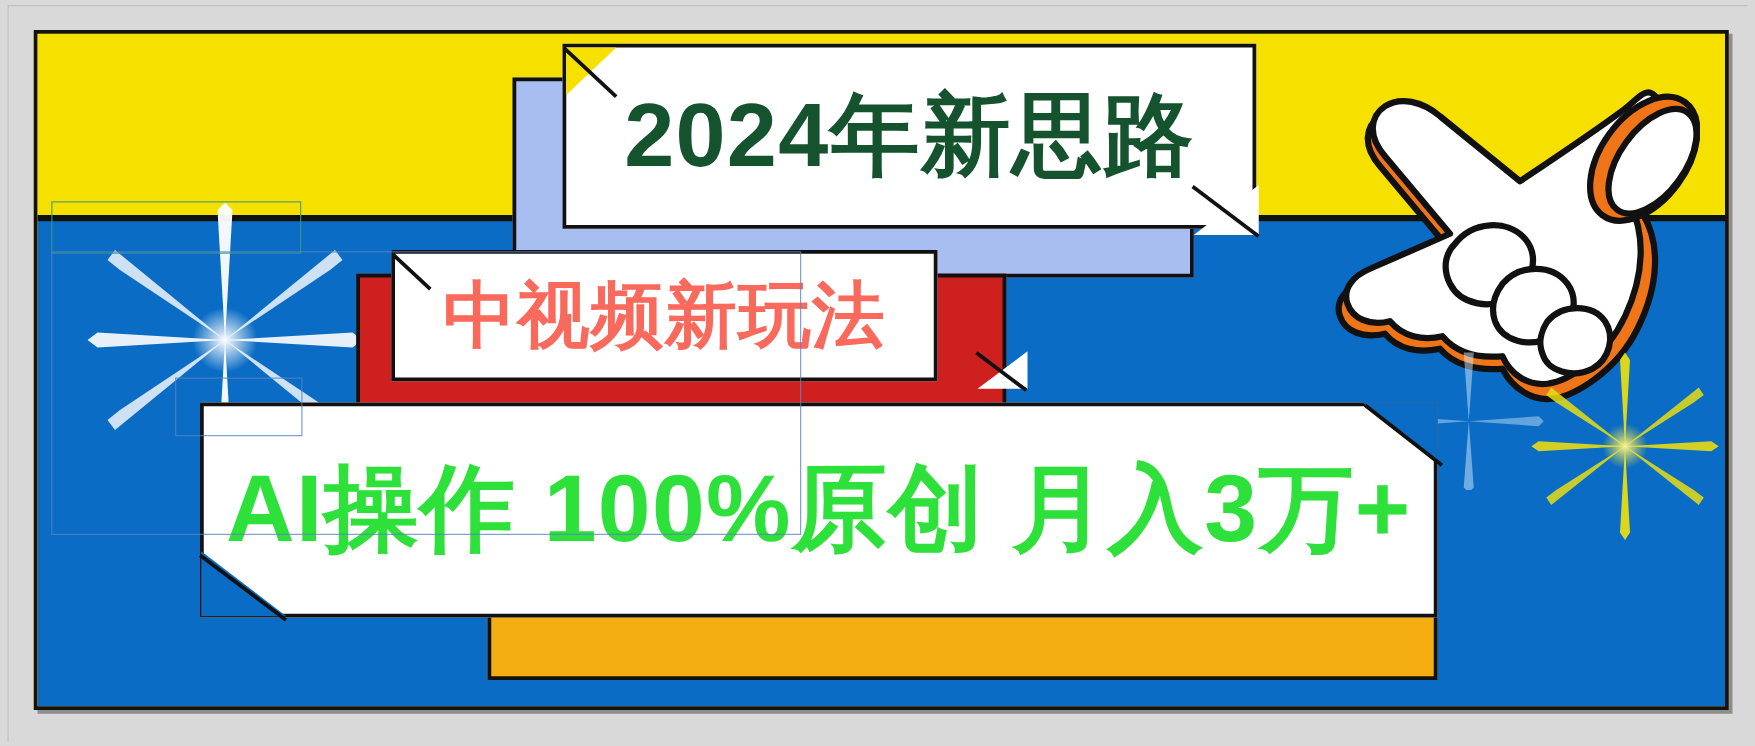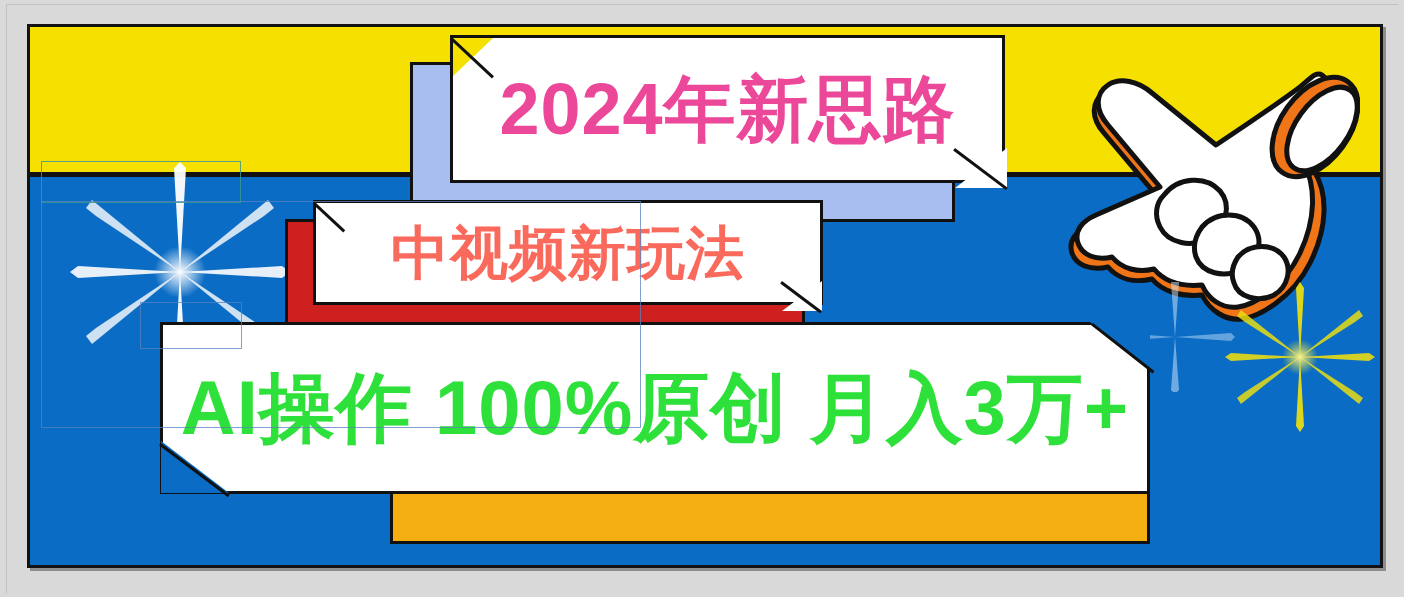--- a/index.html
+++ b/index.html
@@ -120,21 +120,21 @@
   #banner1 { left: 380px; top: 5px; width: 600px; height: 195px; }
   #banner1-shadow {
     left: 0px; top: 30px;
     width: 545px; height: 160px;
     background: #a8bdf0;
   }
   #banner1-card {
     left: 40px; top: 3px;
     width: 555px; height: 148px;
   }
-  #banner1-text { color: #ec4899; font-size: 72px; }
+  #banner1-text { color: #14532d; font-size: 72px; }
   
   #banner1-fold-tl {
     left: 0px; top: 0px;
     border-top: 38px solid #f5e000;
     border-right: 40px solid transparent;
     z-index: 4;
   }
   #banner1-fold-tl-line {
     position: absolute;
     left: 0px; top: 0px;
@@ -163,21 +163,21 @@
 
   
   #banner2 { left: 255px; top: 170px; width: 560px; height: 145px; }
   #banner2-shadow {
     left: 0px; top: 22px;
     width: 520px; height: 115px;
     background: #cf2020;
   }
   #banner2-card {
     left: 28px; top: 3px;
-    width: 510px; height: 105px;
+    width: 437px; height: 105px;
   }
   #banner2-text { color: #f96a5c; font-size: 58px; }
   #banner2-fold-tl {
     left: 0px; top: 0px;
     border-top: 26px solid transparent;
     border-right: 28px solid transparent;
     z-index: 4;
   }
   #banner2-fold-tl-line {
     position: absolute;

